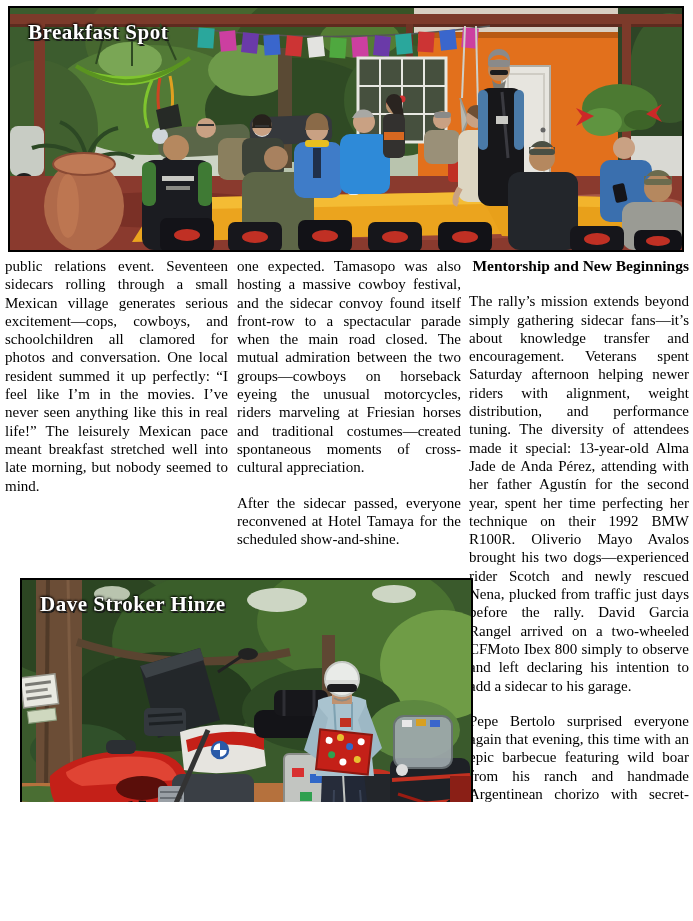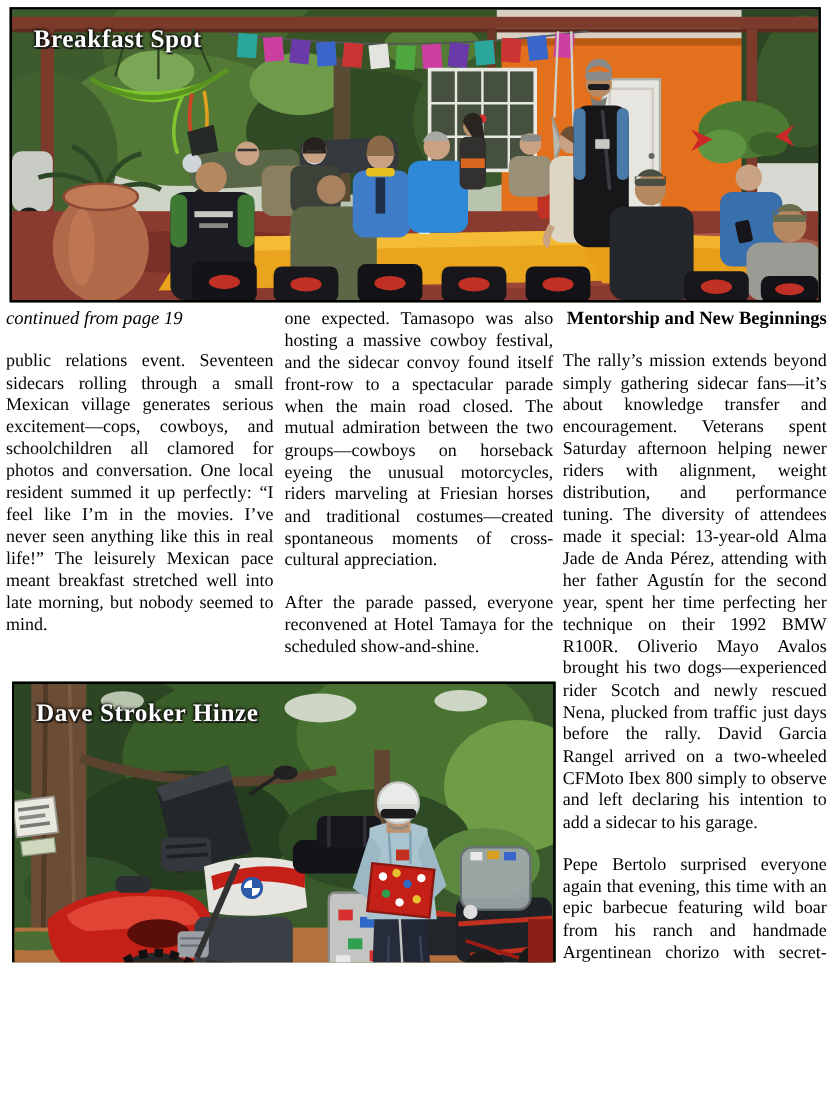--- a/index.html
+++ b/index.html
@@ -289,36 +289,35 @@
         <g transform="translate(624,222)">
             <rect width="48" height="22" rx="7" fill="#121217"></rect>
             <ellipse cx="24" cy="11" rx="12" ry="5" fill="#c03024"></ellipse>
           </g>
       </g>
     </svg>
     <figcaption class="photo-caption">Breakfast Spot</figcaption>
   </figure>
 
   <div class="col" id="col1">
-    <p class="note-italic">continued from page 19</p>
     <p>public relations event. Seventeen sidecars rolling through a small Mexican village generates serious excitement—cops, cowboys, and schoolchildren all clamored for photos and conversation. One local resident summed it up perfectly: “I feel like I’m in the movies. I’ve never seen anything like this in real life!” The leisurely Mexican pace meant breakfast stretched well into late morning, but nobody seemed to mind.</p>
   </div>
 
   <div class="col" id="col2">
     <p>one expected. Tamasopo was also hosting a massive cowboy festival, and the sidecar convoy found itself front-row to a spectacular parade when the main road closed. The mutual admiration between the two groups—cowboys on horseback eyeing the unusual motorcycles, riders marveling at Friesian horses and traditional costumes—created spontaneous moments of cross-cultural appreciation.</p>
-    <p>After the parade passed, everyone reconvened at Hotel Tamaya for the scheduled show-and-shine.</p>
+    <p>After the sidecar passed, everyone reconvened at Hotel Tamaya for the scheduled show-and-shine.</p>
   </div>
 
   <div class="col" id="col3">
     <p class="heading">Mentorship and New Beginnings</p>
     <p>The rally’s mission extends beyond simply gathering sidecar fans—it’s about knowledge transfer and encouragement. Veterans spent Saturday afternoon helping newer riders with alignment, weight distribution, and performance tuning. The diversity of attendees made it special: 13-year-old Alma Jade de Anda Pérez, attending with her father Agustín for the second year, spent her time perfecting her technique on their 1992 BMW R100R. Oliverio Mayo Avalos brought his two dogs—experienced rider Scotch and newly rescued Nena, plucked from traffic just days before the rally. David Garcia Rangel arrived on a two-wheeled CFMoto Ibex 800 simply to observe and left declaring his intention to add a sidecar to his garage.</p>
     <p style="margin-bottom:0">Pepe Bertolo surprised everyone again that evening, this time with an epic barbecue featuring wild boar from his ranch and handmade Argentinean chorizo with secret-recipe chimichurri. The feast under the stars created leftovers that fueled snacking for the rest of the weekend.</p>
   </div>
 
-  <figure class="photo" id="photo-bottom" style="margin:0">
+  <figure class="photo" id="photo-bottom" style="margin:10px">
     <svg viewBox="0 0 449 326" preserveAspectRatio="none">
       <rect x="0" y="0" width="449" height="326" fill="#3a5a2c"></rect>
 
       <g>
         <ellipse cx="60" cy="42" rx="95" ry="58" fill="#2c4522"></ellipse>
         <ellipse cx="205" cy="62" rx="115" ry="72" fill="#3a5e2a"></ellipse>
         <ellipse cx="335" cy="42" rx="100" ry="62" fill="#4a7231"></ellipse>
         <ellipse cx="420" cy="85" rx="62" ry="55" fill="#6f9c46"></ellipse>
         <ellipse cx="140" cy="122" rx="92" ry="50" fill="#253c1e"></ellipse>
         <ellipse cx="300" cy="130" rx="80" ry="42" fill="#2e4a24"></ellipse>

